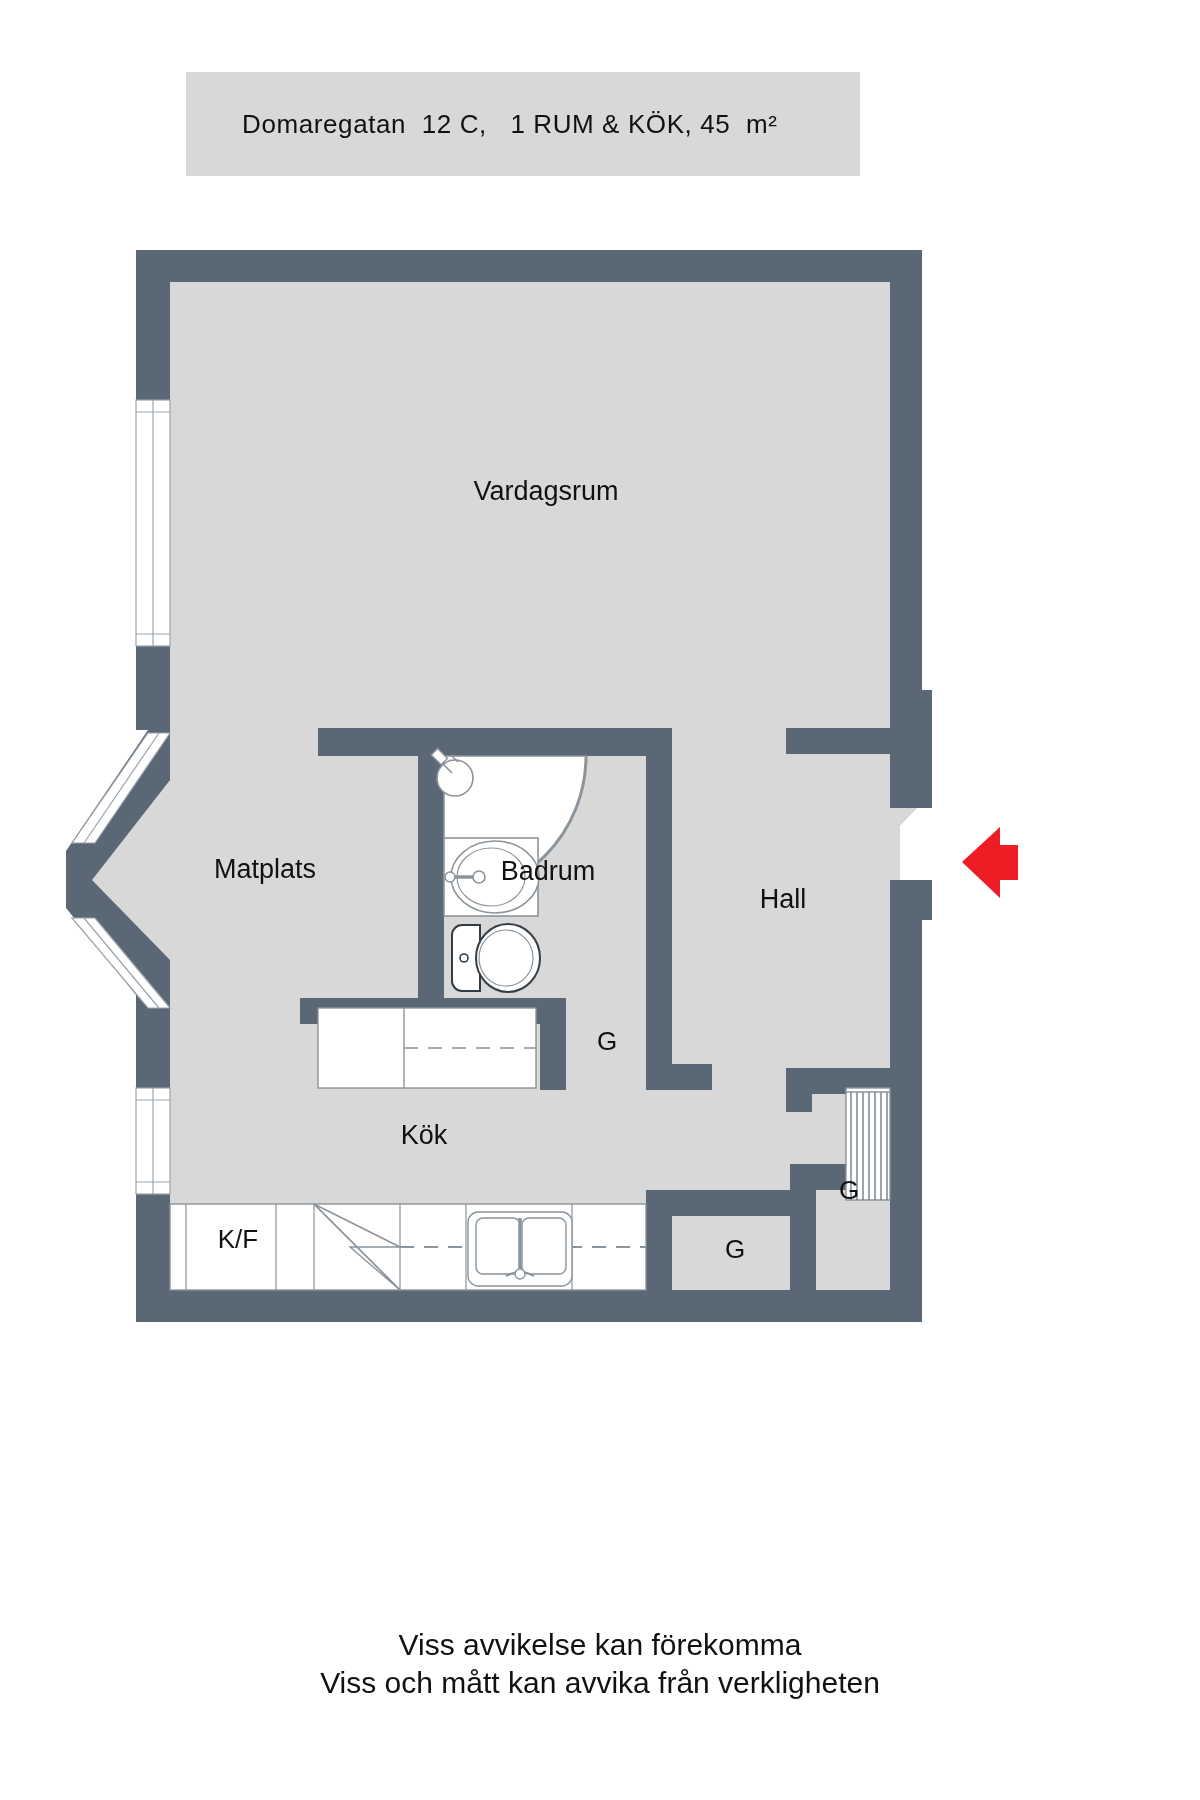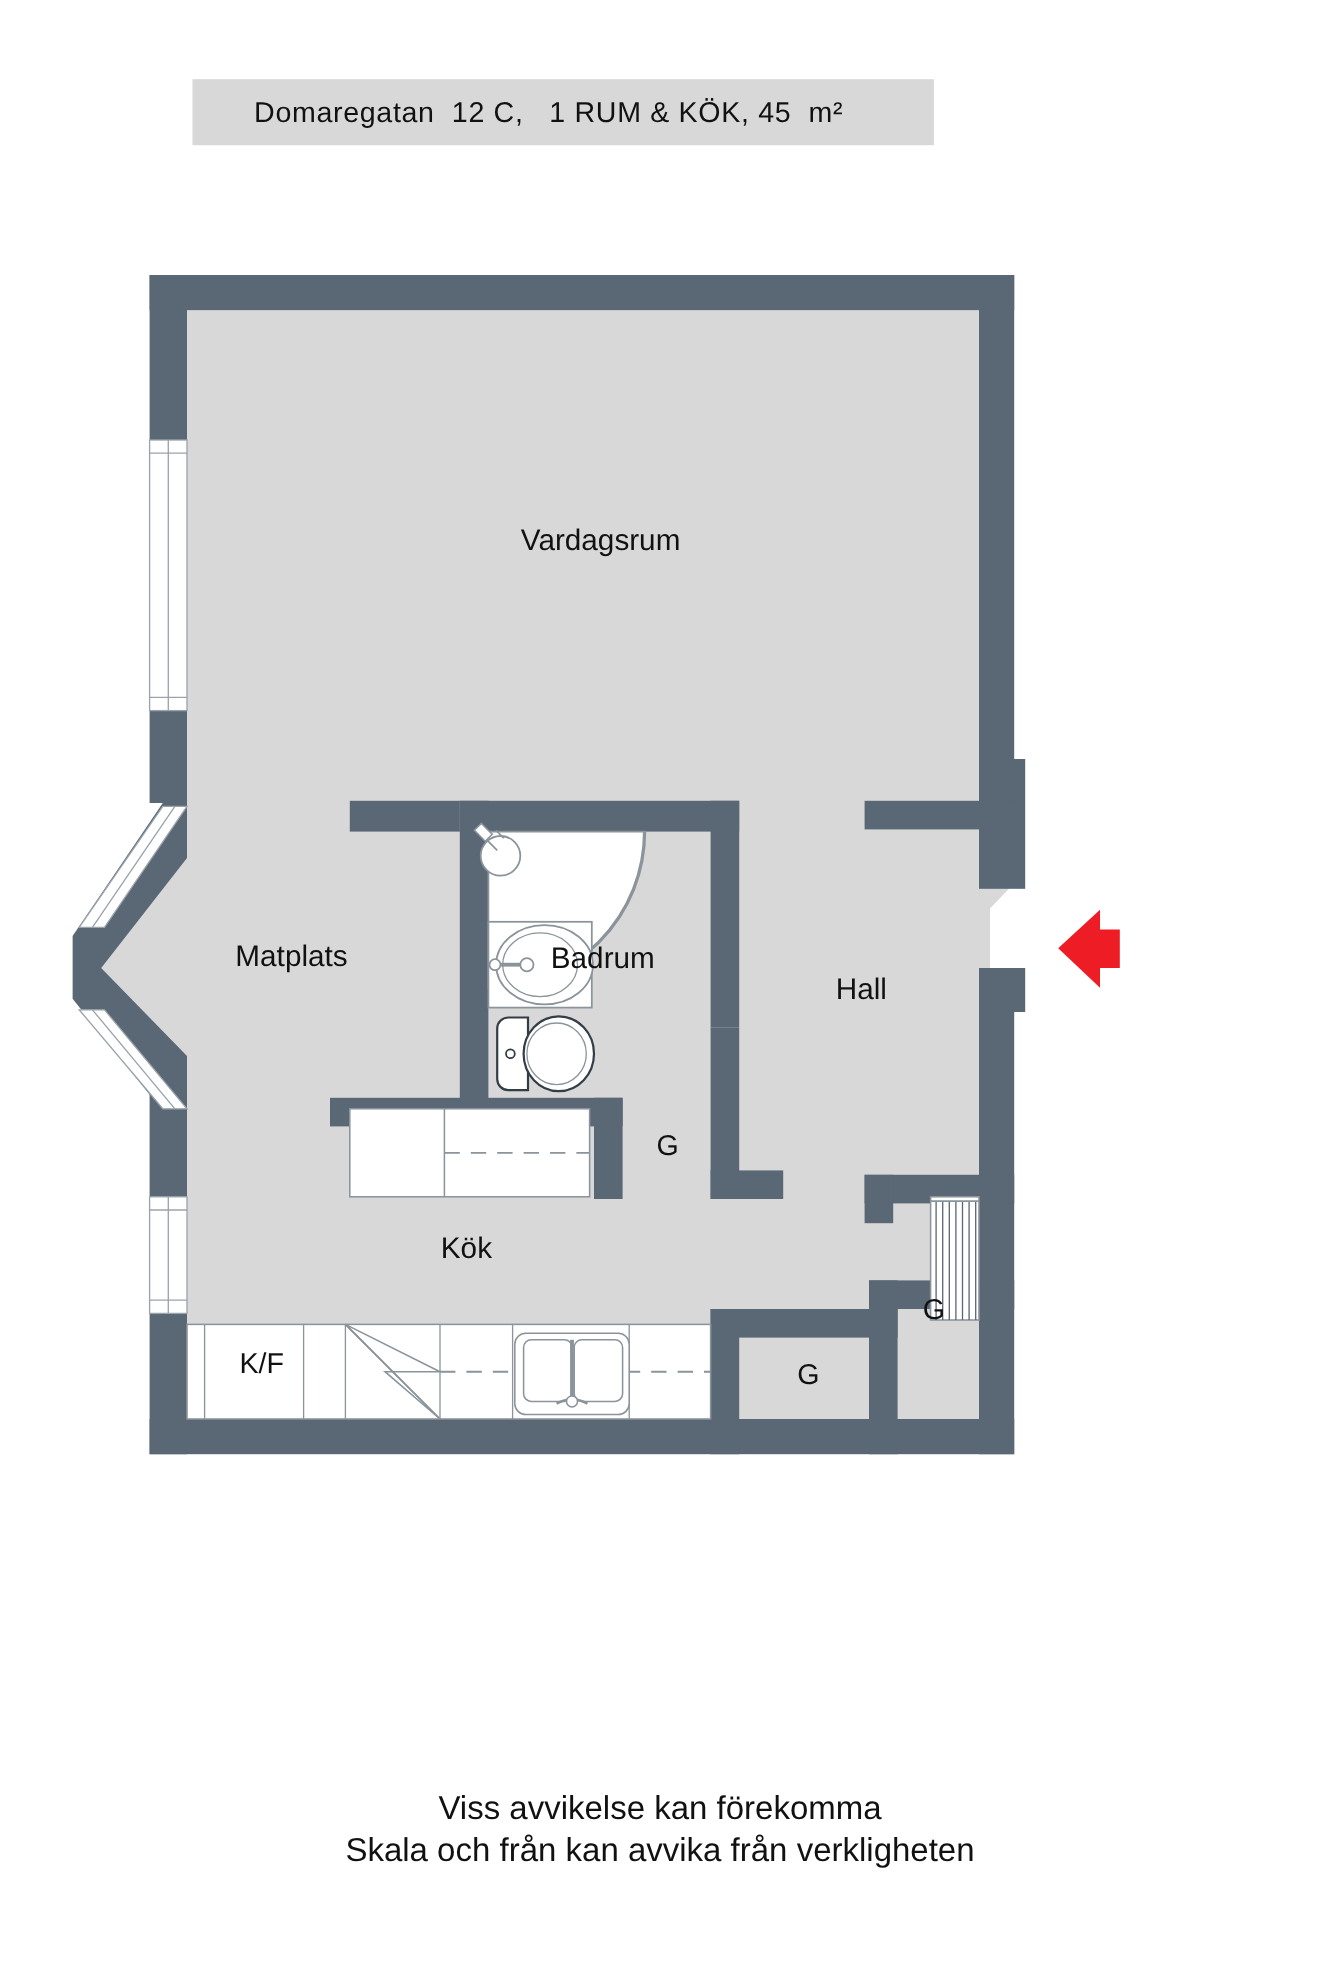--- a/index.html
+++ b/index.html
@@ -18,24 +18,24 @@
     position: absolute;
     left: 0; top: 0;
     width: 1200px;
     height: 1800px;
     background: #ffffff;
   }
 
   
   #title-bar {
     position: absolute;
-    left: 175px;
+    left: 186px;
     top: 72px;
     width: 674px;
-    height: 60px;
+    height: 104px;
     background: #d8d8d8;
     display: flex;
     align-items: center;
   }
   #title-text {
     margin-left: 56px;
     font-size: 26px;
     color: #111111;
     letter-spacing: 0.6px;
     white-space: pre;
@@ -307,16 +307,16 @@
 
       <g>
         <text class="appliance-label" x="238" y="1248" text-anchor="middle">K/F</text>
       </g>
 
     </svg>
   </div>
 
   <div id="footer">
     <div class="line">Viss avvikelse kan förekomma</div>
-    <div class="line">Skala och från kan avvika från verkligheten</div>
+    <div class="line">Viss och mått kan avvika från verkligheten</div>
   </div>
 
 </div>
 
 </body></html>

